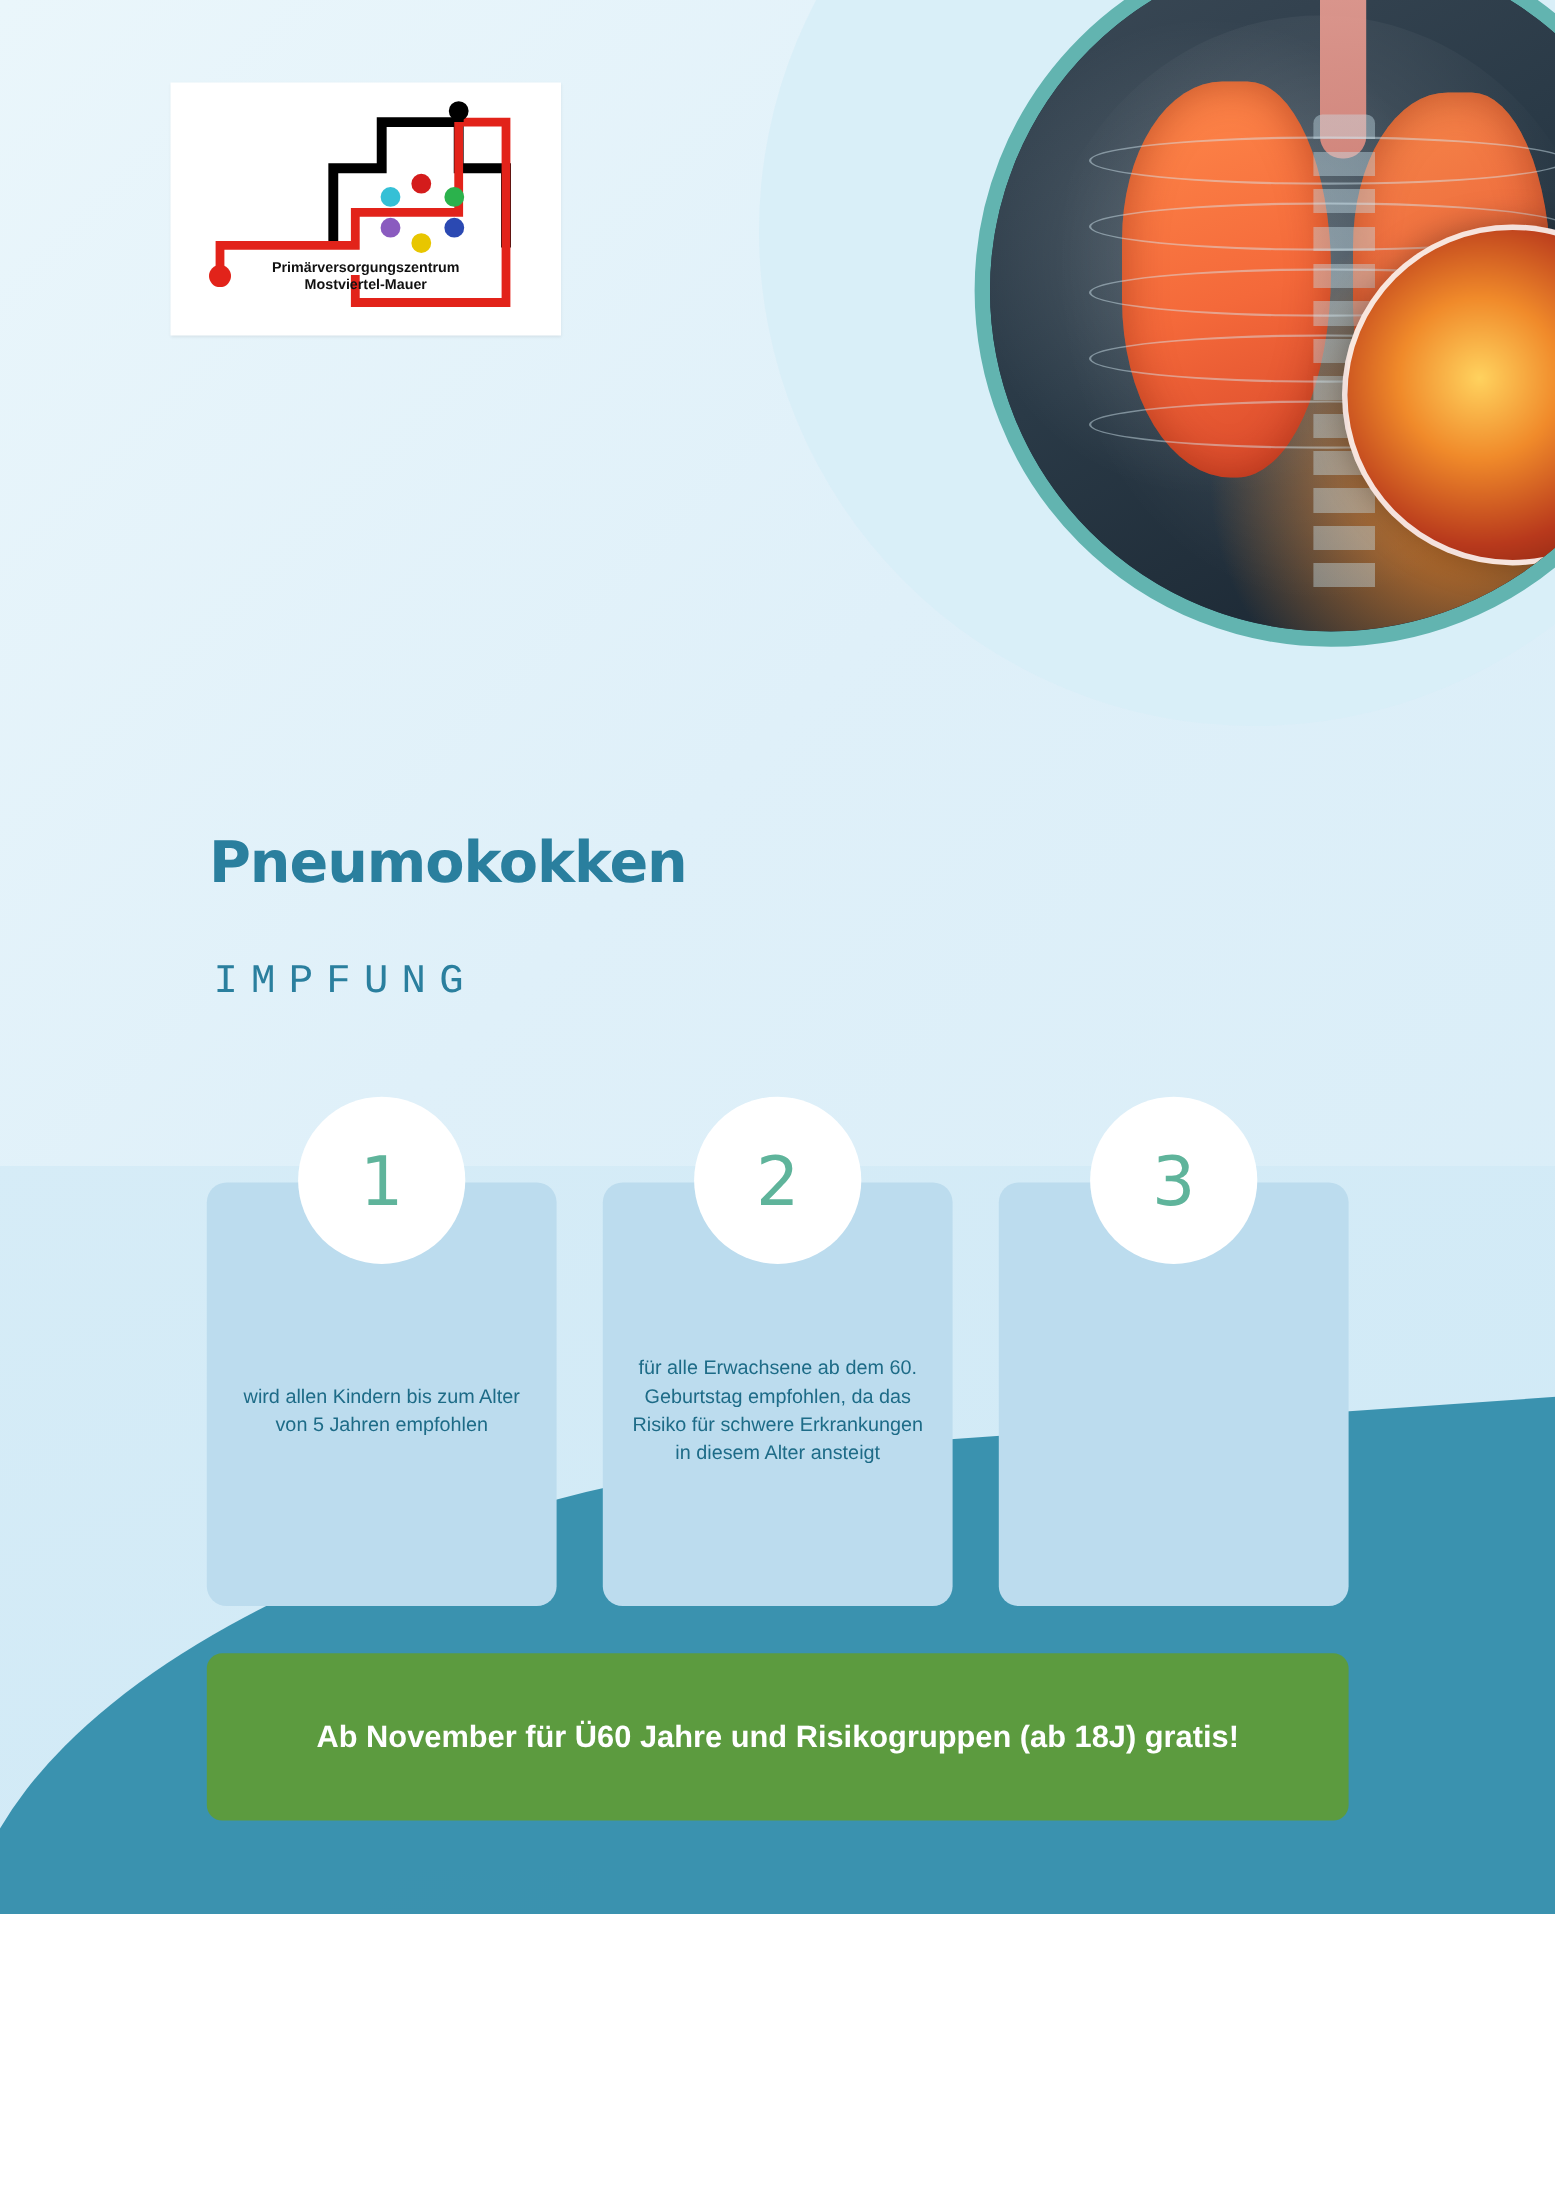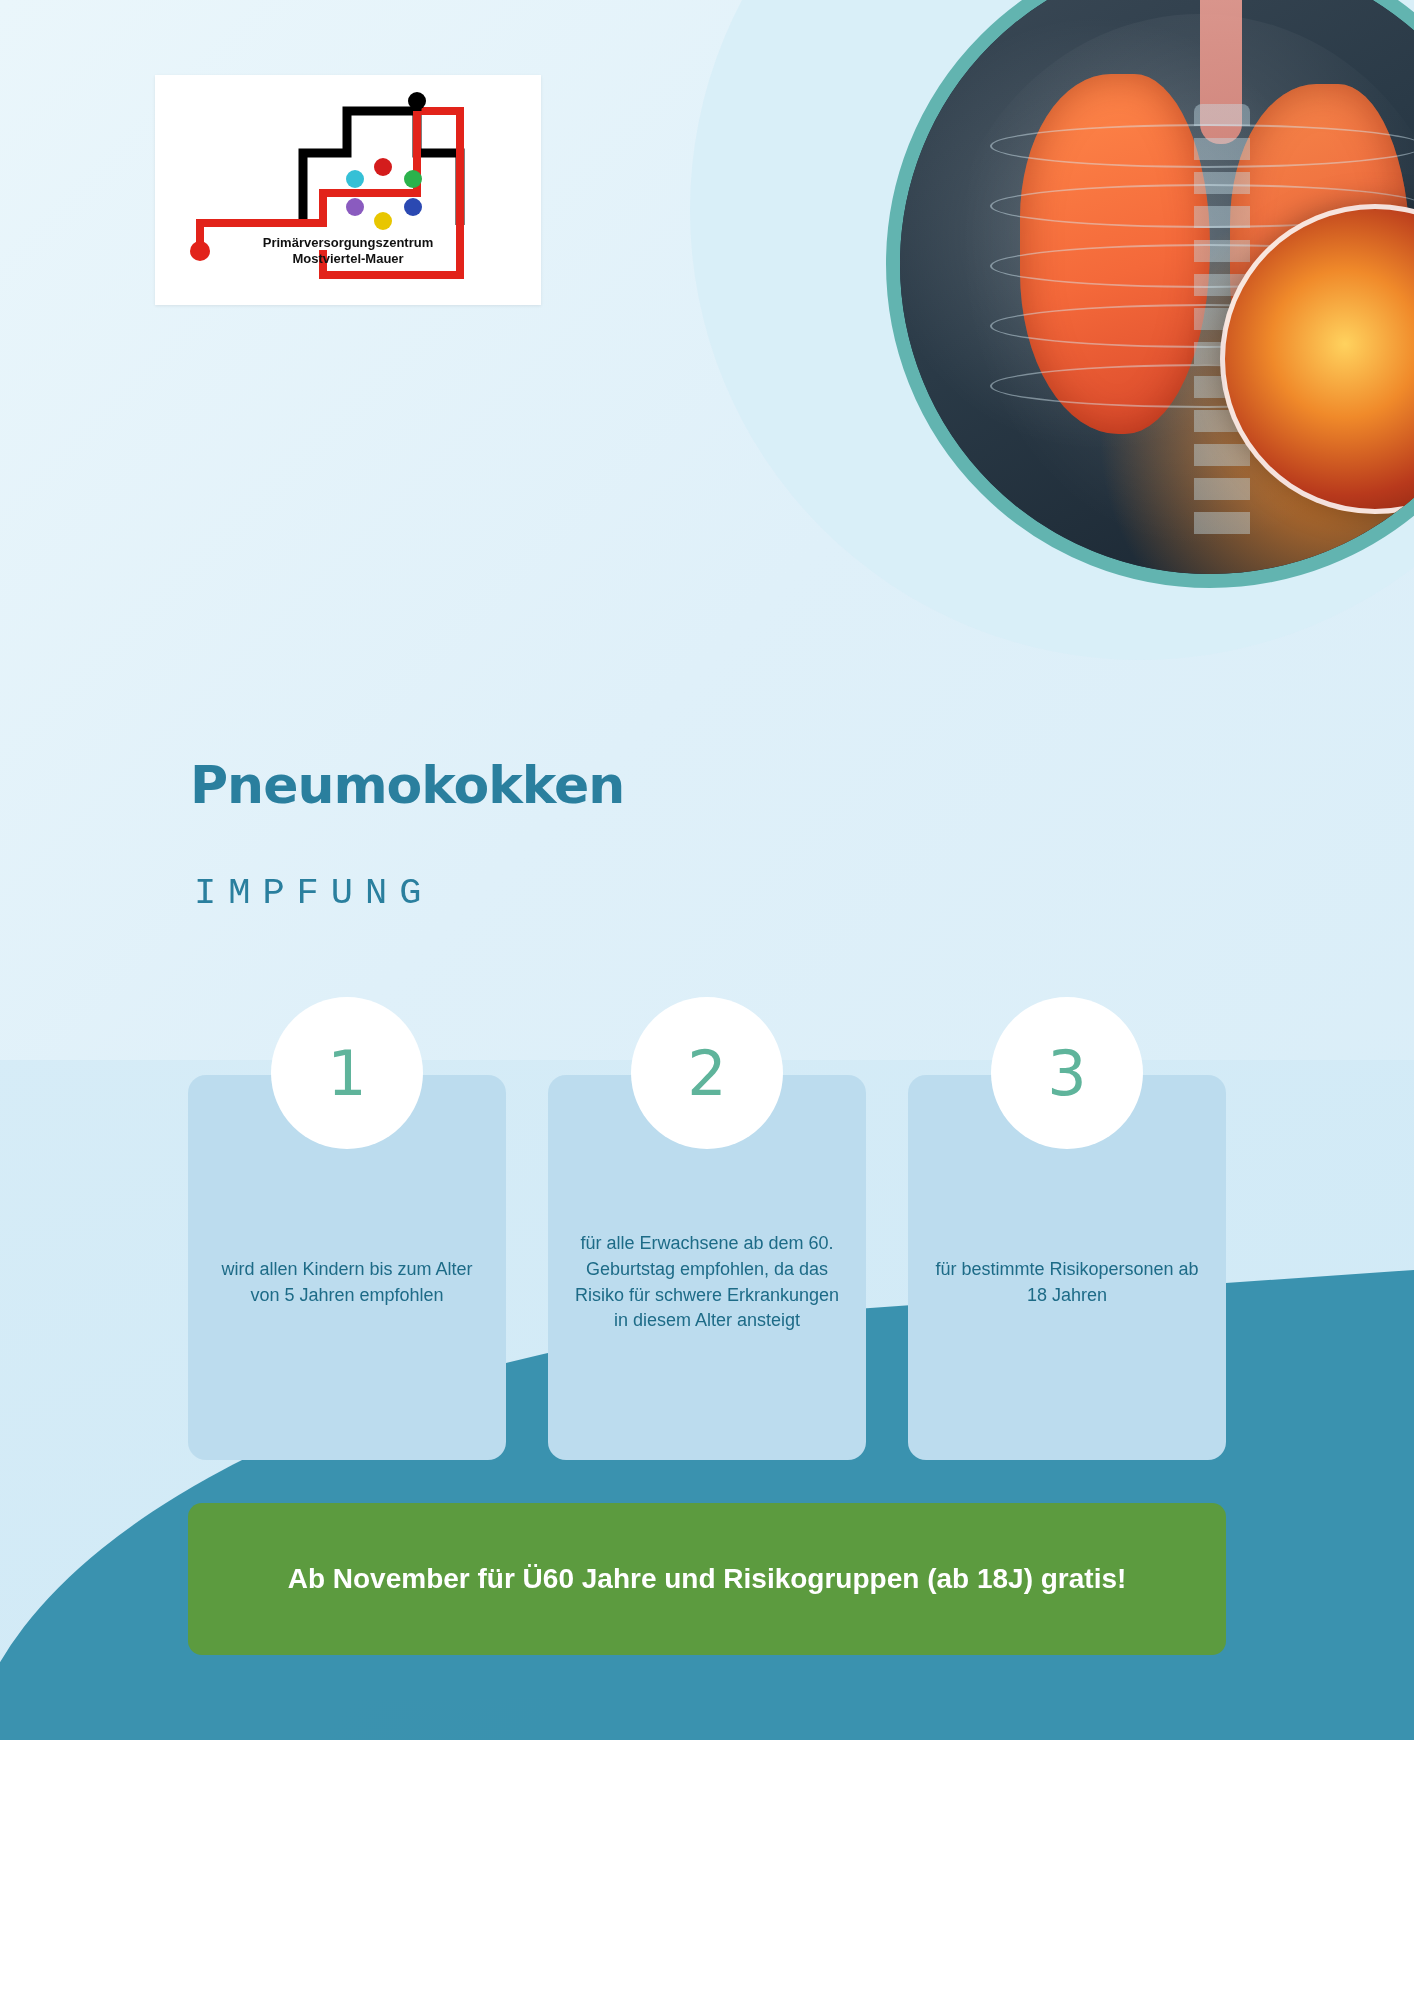--- a/index.html
+++ b/index.html
@@ -150,21 +150,21 @@
     background:
       radial-gradient(circle at 40% 45%, #ffd25e 0%, #f08a2a 30%, #b8391c 62%, #5b1208 100%);
     box-shadow: 0 0 30px rgba(0,0,0,0.35);
   }
 
   
   .logo-box {
     position: absolute;
     left: 155px;
     top: 75px;
-    width: 386px;
+    width: 355px;
     height: 230px;
     background: #ffffff;
     box-shadow: 0 1px 3px rgba(0,0,0,0.08);
   }
   .logo-svg { display: block; }
   .logo-caption {
     position: absolute;
     left: 0;
     right: 0;
     bottom: 38px;
@@ -339,21 +339,20 @@
     <div class="card">
       <div class="card-badge">1</div>
       <div class="card-text">wird allen Kindern bis zum Alter von 5 Jahren empfohlen</div>
     </div>
     <div class="card">
       <div class="card-badge">2</div>
       <div class="card-text">für alle Erwachsene ab dem 60. Geburtstag empfohlen, da das Risiko für schwere Erkrankungen in diesem Alter ansteigt</div>
     </div>
     <div class="card">
       <div class="card-badge">3</div>
-      <div class="card-text">für bestimmte Risikopersonen ab 18 Jahren</div>
     </div>
   </div>
 
   <div class="banner">
     <div class="banner-text">Ab November für Ü60 Jahre und Risikogruppen (ab 18J) gratis!</div>
   </div>
 
   <div class="footer">WIR BITTEN UM VORANMELDUNG AM SCHALTER - DIE IMPFSTOFFE WERDEN SPEZIELL FÜR SIE BESTELLT</div>
 
 </div>

